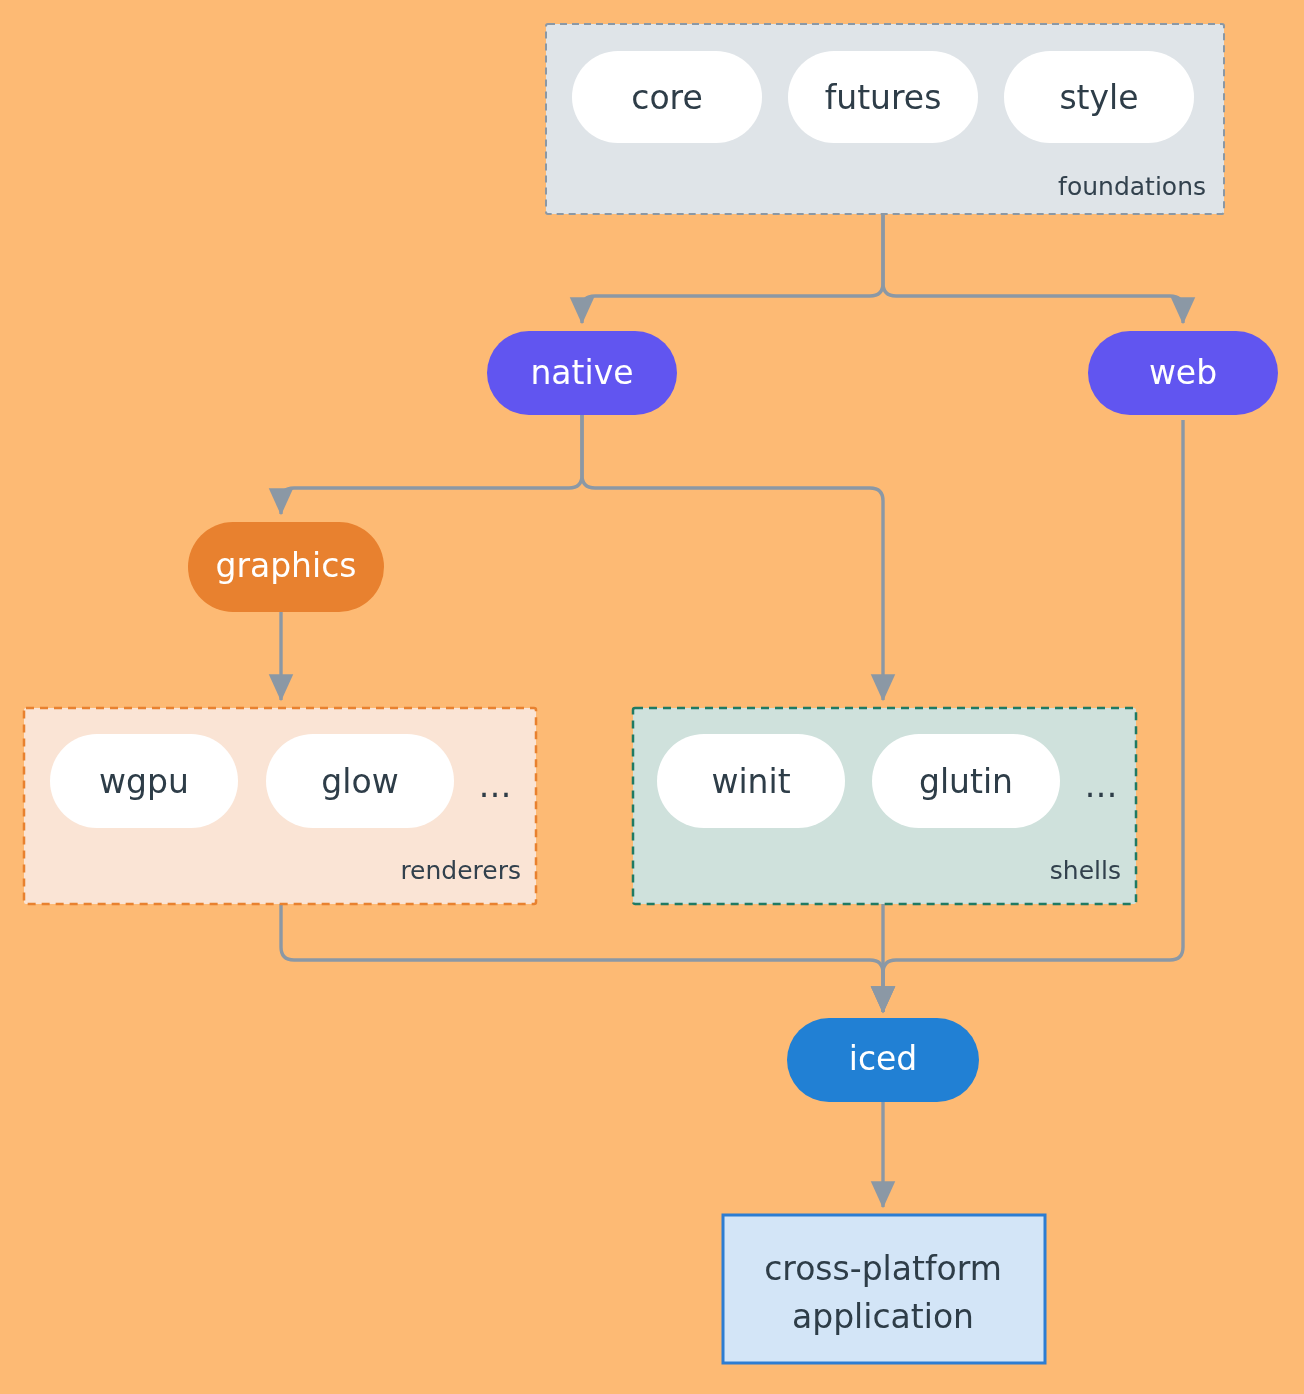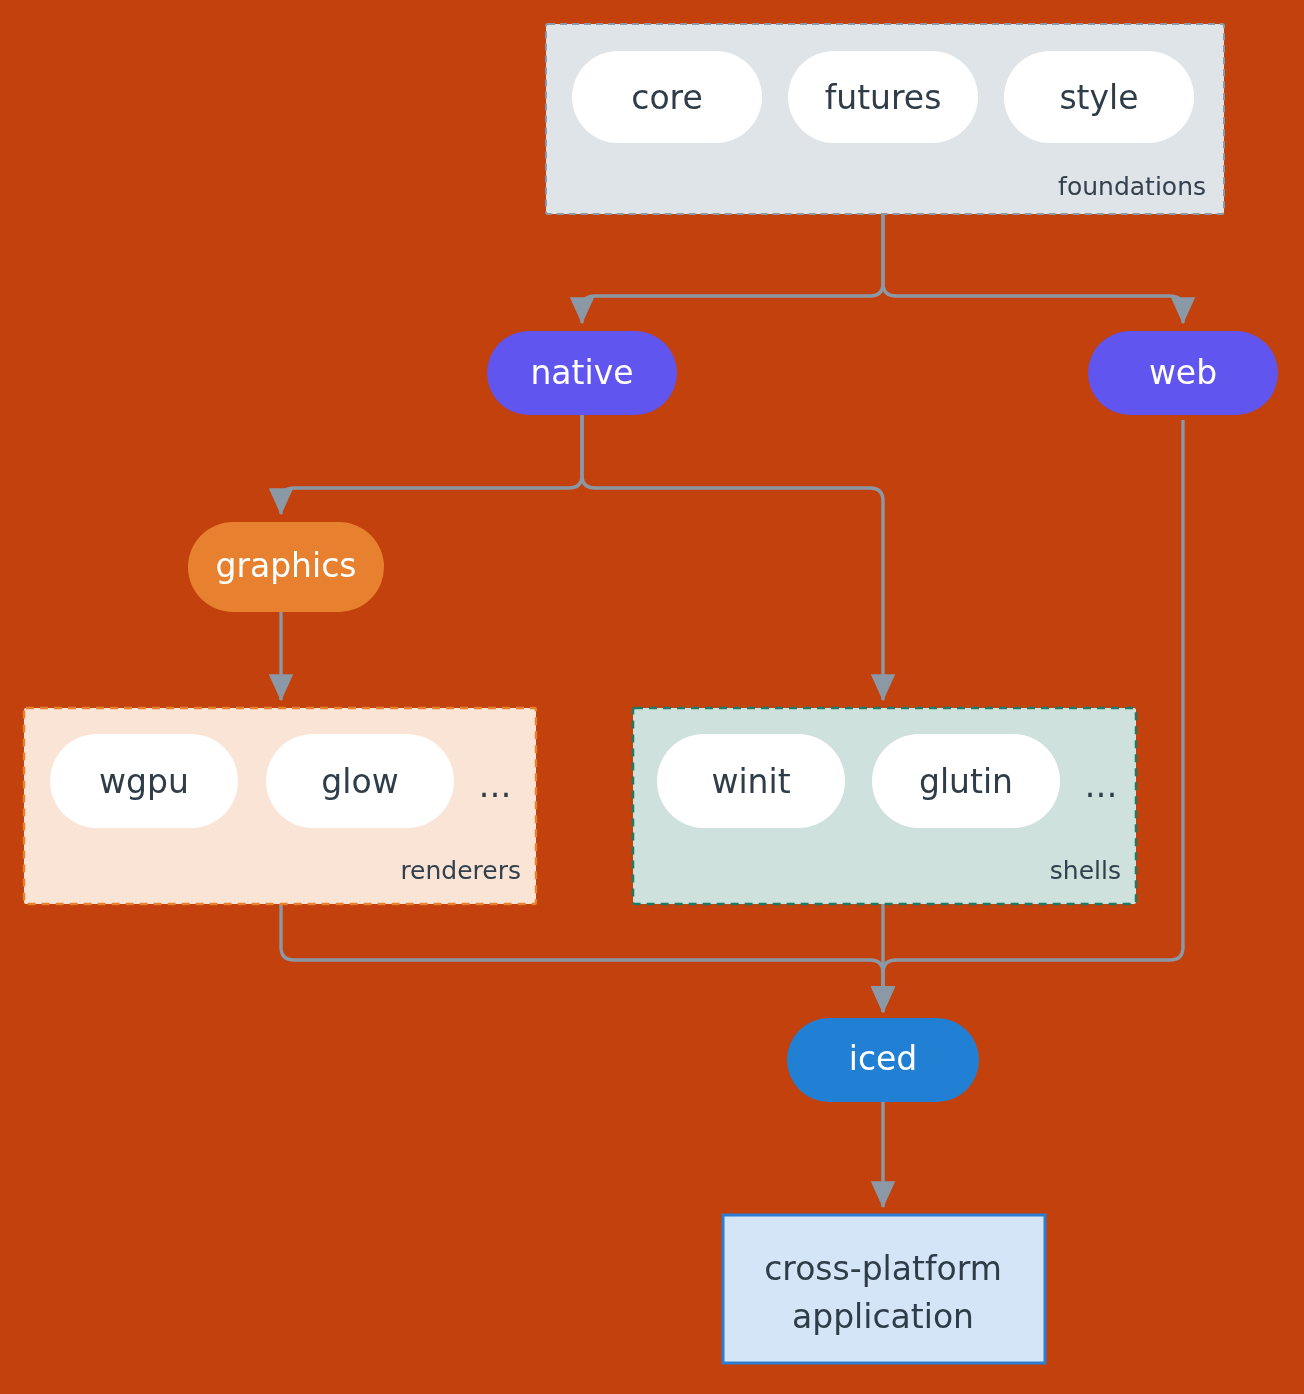--- a/index.html
+++ b/index.html
@@ -7,21 +7,21 @@
     padding: 0;
     background: #000000;
   }
   body {
     font-family: "DejaVu Sans", sans-serif;
   }
   #canvas {
     position: relative;
     width: 1304px;
     height: 1394px;
-    background: #c2410c;
+    background: #fdba74;
     overflow: hidden;
   }
   #diagram-svg {
     position: absolute;
     top: 0;
     left: 0;
     width: 1304px;
     height: 1394px;
   }
   .group-label {

